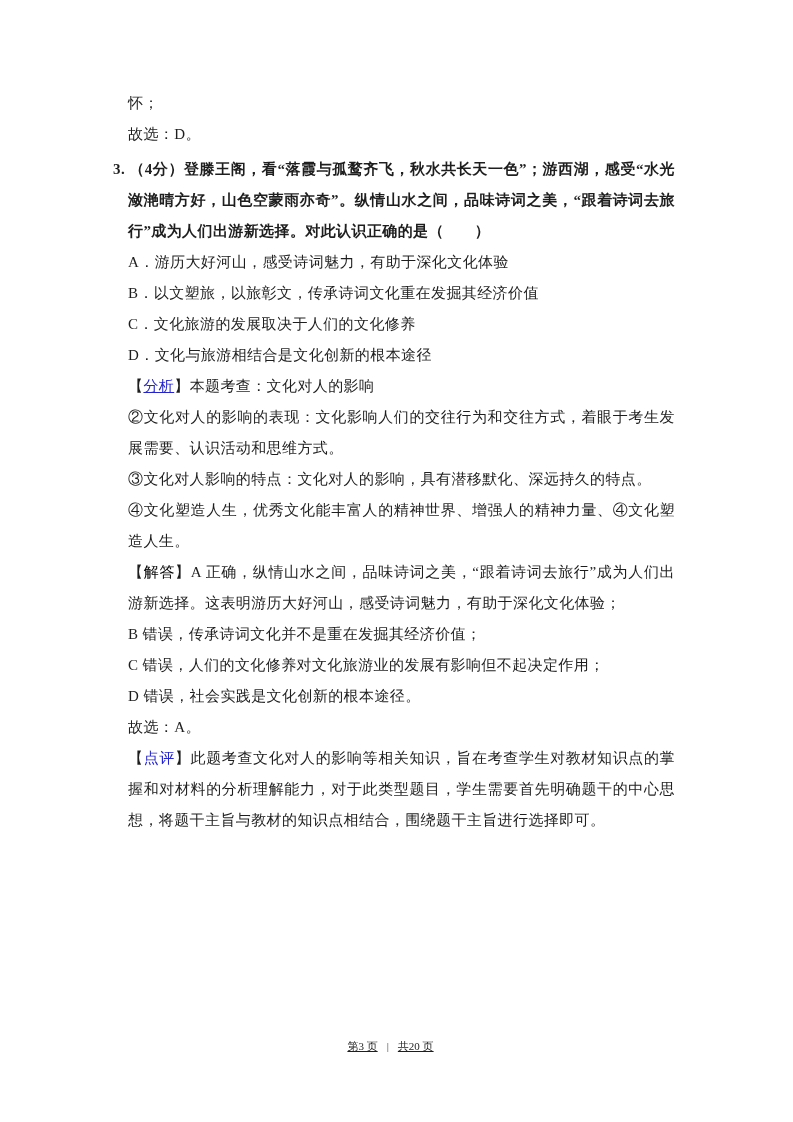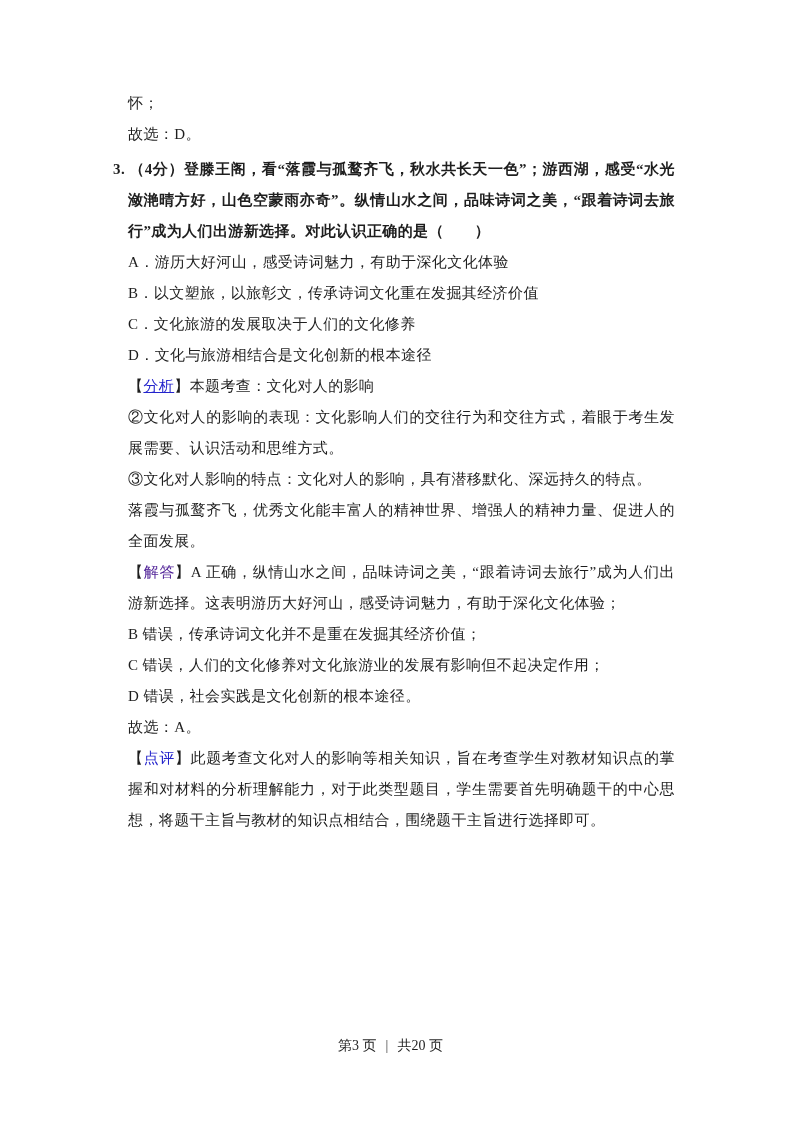--- a/index.html
+++ b/index.html
@@ -34,23 +34,24 @@
   }
   .qnum { padding-right: 4px; }
   .blue { color: #2424cc; }
   .bk { color: #1e1e1e; }
   .footer {
     position: absolute;
     top: 1036px;
     left: 0;
     right: 12px;
     text-align: center;
-    font-size: 14px;
+    font-size: 11px;
     line-height: 20px;
     color: #1e1e1e;
+    text-decoration: underline;
   }
   .footer .sep {
     display: inline-block;
     margin: 0 9px;
     color: #444;
   }
 </style>
 </head>
 <body>
 
@@ -69,23 +70,23 @@
     <p class="para"><span>B．</span><span>以文塑旅，以旅彰文，传承诗词文化重在发掘其经济价值</span></p>
 
     <p class="para"><span>C．</span><span>文化旅游的发展取决于人们的文化修养</span></p>
 
     <p class="para"><span>D．</span><span>文化与旅游相结合是文化创新的根本途径</span></p>
 
     <p class="para"><span class="bk">【</span><span class="blue" style="color: rgb(36, 36, 204); text-decoration: underline;">分析</span><span class="bk">】</span><span>本题考查：文化对人的影响</span></p>
 
     <p class="para">②文化对人的影响的表现：文化影响人们的交往行为和交往方式，着眼于考生发展需要、认识活动和思维方式。</p>
     <p class="para">③文化对人影响的特点：文化对人的影响，具有潜移默化、深远持久的特点。</p>
-    <p class="para">落霞与孤鹜齐飞，优秀文化能丰富人的精神世界、增强人的精神力量、促进人的全面发展。</p>
+    <p class="para">④文化塑造人生，优秀文化能丰富人的精神世界、增强人的精神力量、④文化塑造人生。</p>
 
-    <p class="para"><span class="bk">【</span><span class="blue" style="color: #4c1d95;">解答</span><span class="bk">】</span><span>A 正确，纵情山水之间，品味诗词之美，“跟着诗词去旅行”成为人们出游新选择。这表明游历大好河山，感受诗词魅力，有助于深化文化体验；</span></p>
+    <p class="para"><span class="bk">【</span><span class="blue" style="color: #000000;">解答</span><span class="bk">】</span><span>A 正确，纵情山水之间，品味诗词之美，“跟着诗词去旅行”成为人们出游新选择。这表明游历大好河山，感受诗词魅力，有助于深化文化体验；</span></p>
 
     <p class="para">B 错误，传承诗词文化并不是重在发掘其经济价值；</p>
     <p class="para">C 错误，人们的文化修养对文化旅游业的发展有影响但不起决定作用；</p>
     <p class="para">D 错误，社会实践是文化创新的根本途径。</p>
     <p class="para">故选：A。</p>
 
     <p class="para"><span class="bk">【</span><span class="blue" style="color: rgb(36, 36, 204);">点评</span><span class="bk">】</span><span>此题考查文化对人的影响等相关知识，旨在考查学生对教材知识点的掌握和对材料的分析理解能力，对于此类型题目，学生需要首先明确题干的中心思想，将题干主旨与教材的知识点相结合，围绕题干主旨进行选择即可。</span></p>
 
   </div>
 

